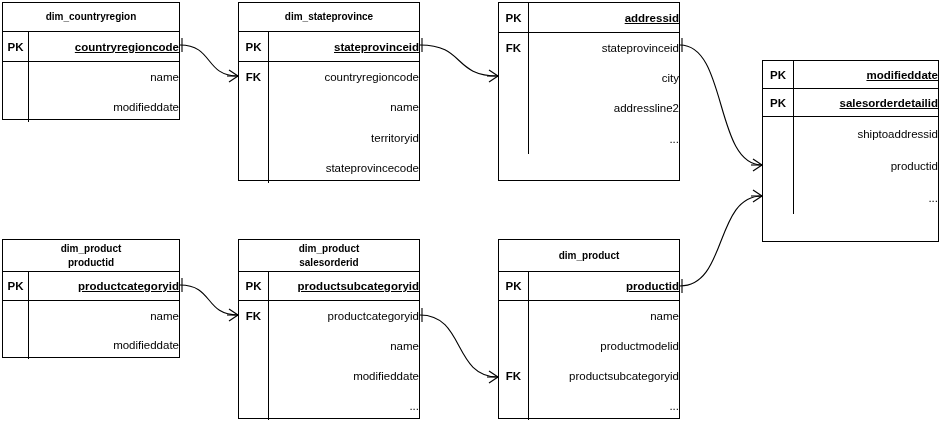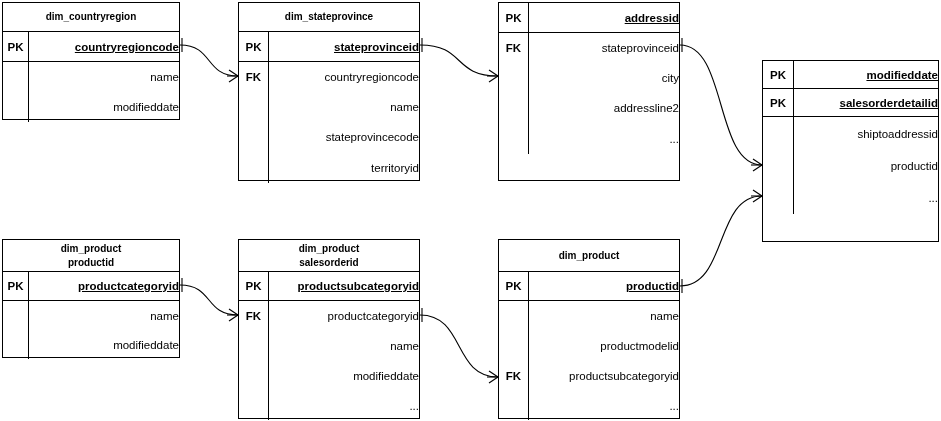--- a/index.html
+++ b/index.html
@@ -76,22 +76,22 @@
         <div class="rowgroup">
           <div class="keycol" style="width: 30px;">
             <div class="kcell" style="height: 30px;">FK</div>
             <div class="kcell" style="height: 30px;"></div>
             <div class="kcell" style="height: 30px;"></div>
             <div class="kcell" style="height: 31px;"></div>
           </div>
           <div class="fieldcol">
             <div class="fcell" style="height: 30px;">countryregioncode</div>
             <div class="fcell" style="height: 30px;">name</div>
+            <div class="fcell" style="height: 31px;">territoryid</div>
             <div class="fcell" style="height: 30px;">stateprovincecode</div>
-            <div class="fcell" style="height: 31px;">territoryid</div>
           </div>
         </div>
       </div>
       <div class="entity" style="left: 498px; top: 2px; width: 182px; height: 179px;">
         <div class="rowgroup">
           <div class="keycol" style="width: 30px;">
             <div class="kcell" style="height: 29px;">PK</div>
           </div>
           <div class="fieldcol">
             <div class="fcell pk" style="height: 29px;">addressid</div>

